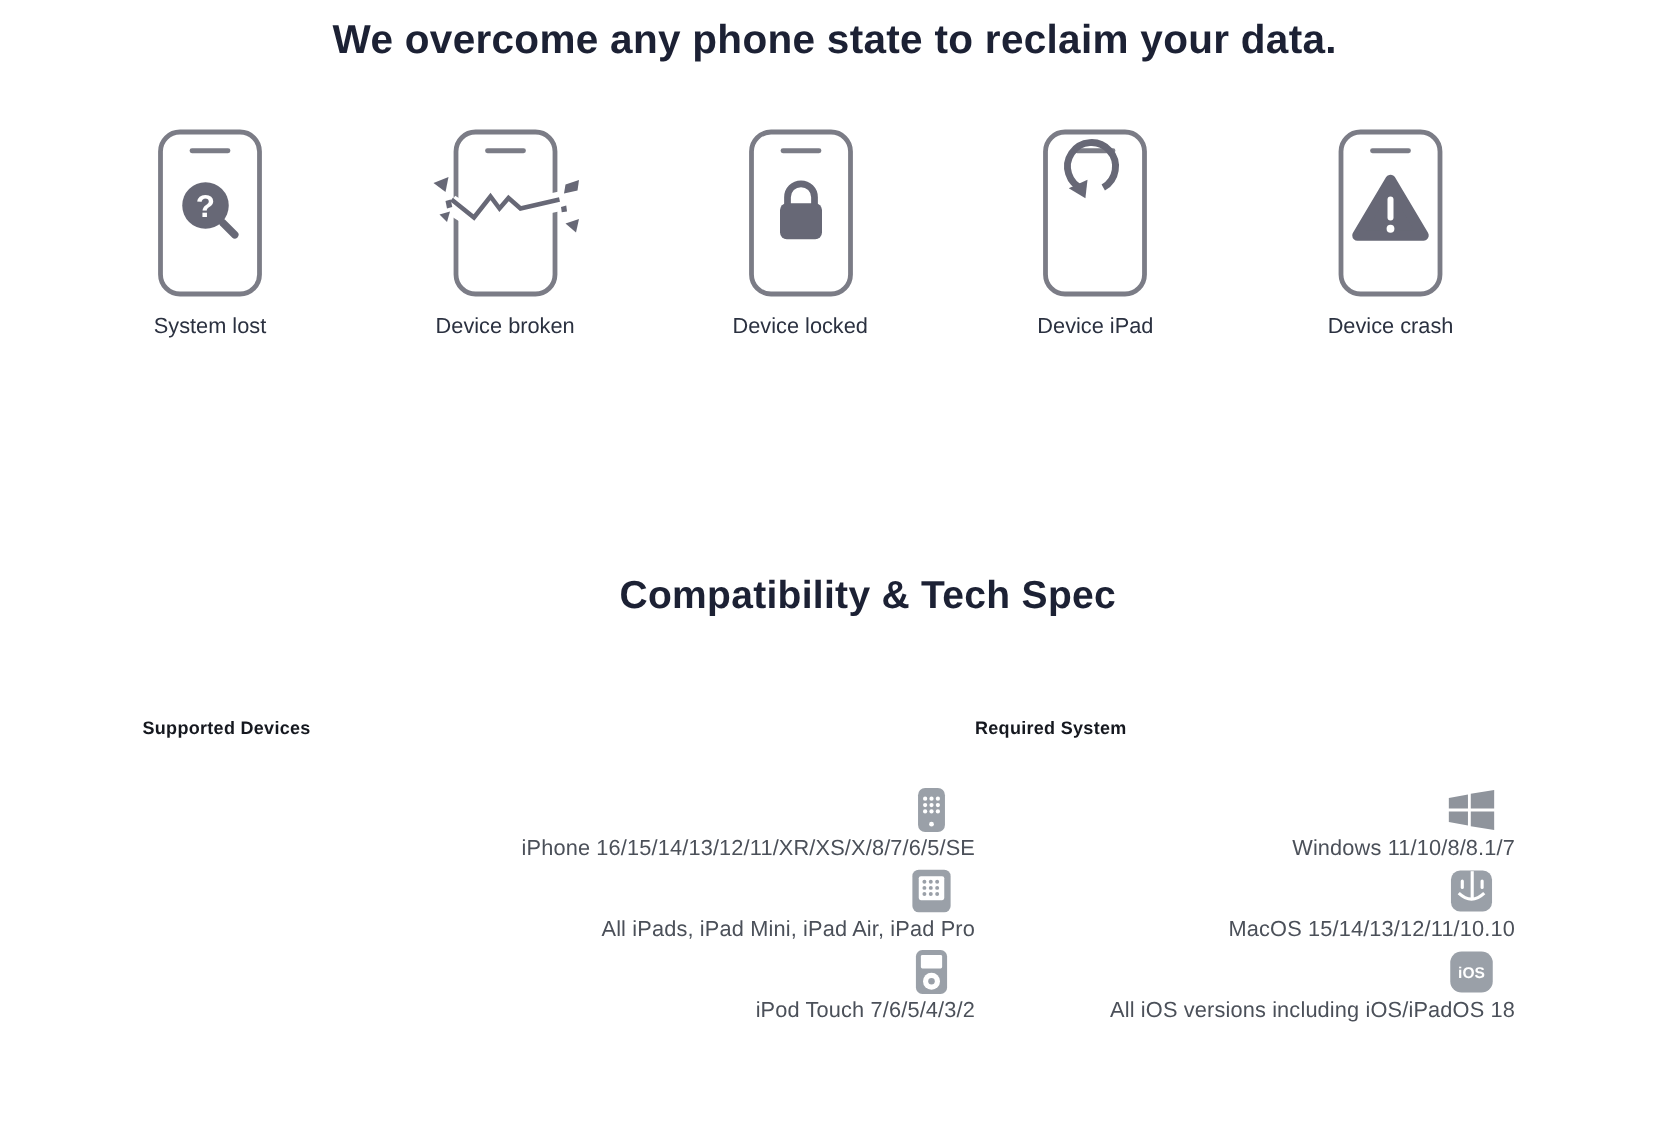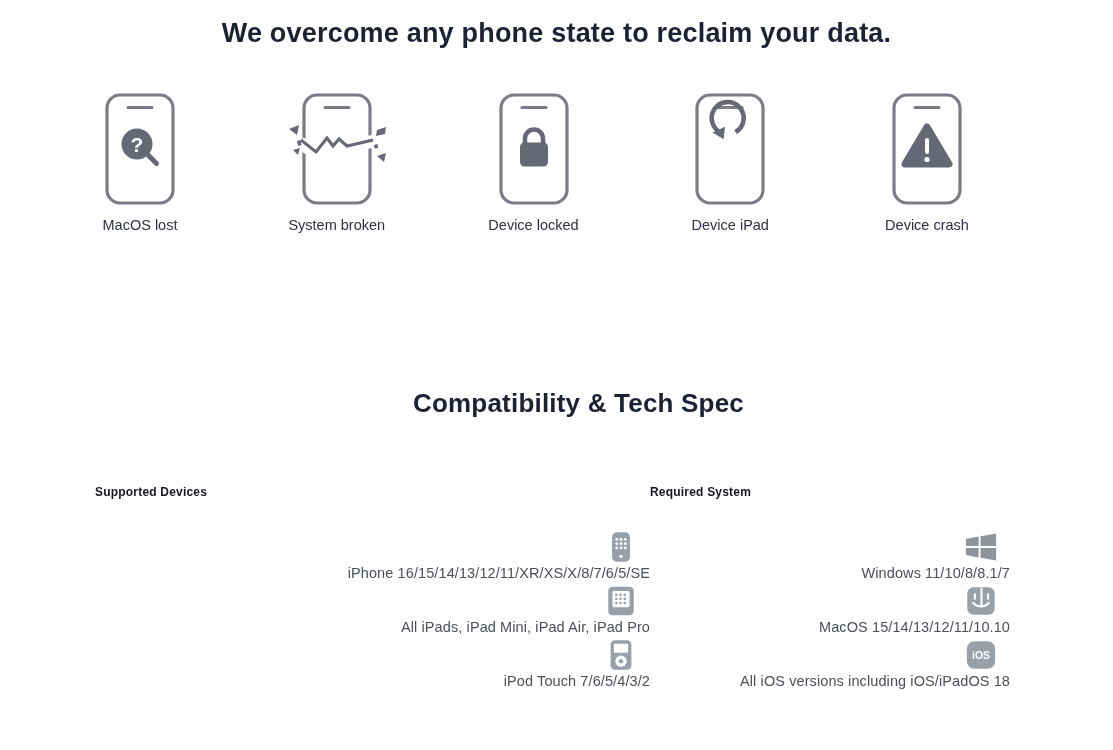--- a/index.html
+++ b/index.html
@@ -1,21 +1,21 @@
 <!DOCTYPE html>
 <html><head>
 <meta charset="utf-8">
 <style>
   * { margin:0; padding:0; box-sizing:border-box; }
   html,body { background:#fff; }
   body { font-family:"Liberation Sans", sans-serif; }
   .page { width:1113px; height:750px; margin:0 auto; background:#fff; overflow:hidden; position:relative; }
 
   .hero-title {
-    padding-top:18px; text-align:center;
+    padding-top:11px; text-align:center;
     font-size:27px; font-weight:700; line-height:1.15;
     color:#1c2134; letter-spacing:.2px;
   }
 
   .states { width:927px; margin:44px 0 0 70px; display:flex; justify-content:space-between; }
   .state { width:140px; display:flex; flex-direction:column; align-items:center; }
   .state .icon-wrap { height:112px; display:flex; align-items:flex-end; justify-content:center; }
   .state-label { margin-top:12px; font-size:14.5px; color:#2b3140; white-space:nowrap; }
 
   .spec-title {
@@ -41,39 +41,39 @@
       <div class="state">
         <div class="icon-wrap">
           <svg width="70" height="112" viewBox="0 0 70 112">
             <rect x="2" y="2" width="66" height="108" rx="13" fill="none" stroke="#7b7c86" stroke-width="3.2"></rect>
             <line x1="23" y1="14.5" x2="47" y2="14.5" stroke="#7b7c86" stroke-width="3.2" stroke-linecap="round"></line>
             <circle cx="32" cy="51" r="15.5" fill="#676876"></circle>
             <text x="32" y="58.5" text-anchor="middle" font-size="21" font-weight="bold" fill="#ffffff" font-family="Liberation Sans, sans-serif">?</text>
             <line x1="43.5" y1="62.5" x2="51.5" y2="70.5" stroke="#676876" stroke-width="5" stroke-linecap="round"></line>
           </svg>
         </div>
-        <div class="state-label">MacOS lost</div>
+        <div class="state-label">System lost</div>
       </div>
 
       <div class="state">
         <div class="icon-wrap">
           <svg width="104" height="112" viewBox="0 0 104 112">
             <rect x="19" y="2" width="66" height="108" rx="13" fill="none" stroke="#7b7c86" stroke-width="3.2"></rect>
             <line x1="40" y1="14.5" x2="64" y2="14.5" stroke="#7b7c86" stroke-width="3.2" stroke-linecap="round"></line>
             <polyline points="15,50 31,60 42,46 48,54 54,47 62,54 89,48" fill="none" stroke="#ffffff" stroke-width="13"></polyline>
             <polyline points="16,47 31,59 42,45 48,53 54,46 62,53 88,47" fill="none" stroke="#676876" stroke-width="3"></polyline>
             <polygon points="4,36 14,32 12,42" fill="#676876"></polygon>
             <polygon points="12,48 15.5,47 16.5,52 13,53" fill="#676876"></polygon>
             <polygon points="8,57 15,55 13,62" fill="#676876"></polygon>
             <polygon points="92,37 101,34 100,41 91,43" fill="#676876"></polygon>
             <polygon points="89,52 92.5,51 93,55 89.5,55.5" fill="#676876"></polygon>
             <polygon points="92,63 101,60 99,69" fill="#676876"></polygon>
           </svg>
         </div>
-        <div class="state-label">System broken</div>
+        <div class="state-label">Device broken</div>
       </div>
 
       <div class="state">
         <div class="icon-wrap">
           <svg width="70" height="112" viewBox="0 0 70 112">
             <rect x="2" y="2" width="66" height="108" rx="13" fill="none" stroke="#7b7c86" stroke-width="3.2"></rect>
             <line x1="23" y1="14.5" x2="47" y2="14.5" stroke="#7b7c86" stroke-width="3.2" stroke-linecap="round"></line>
             <path d="M26 51 v-5.5 a9 9 0 0 1 18 0 v5.5" fill="none" stroke="#676876" stroke-width="4.5"></path>
             <rect x="21" y="49.5" width="28" height="24" rx="4.5" fill="#676876"></rect>
           </svg>

